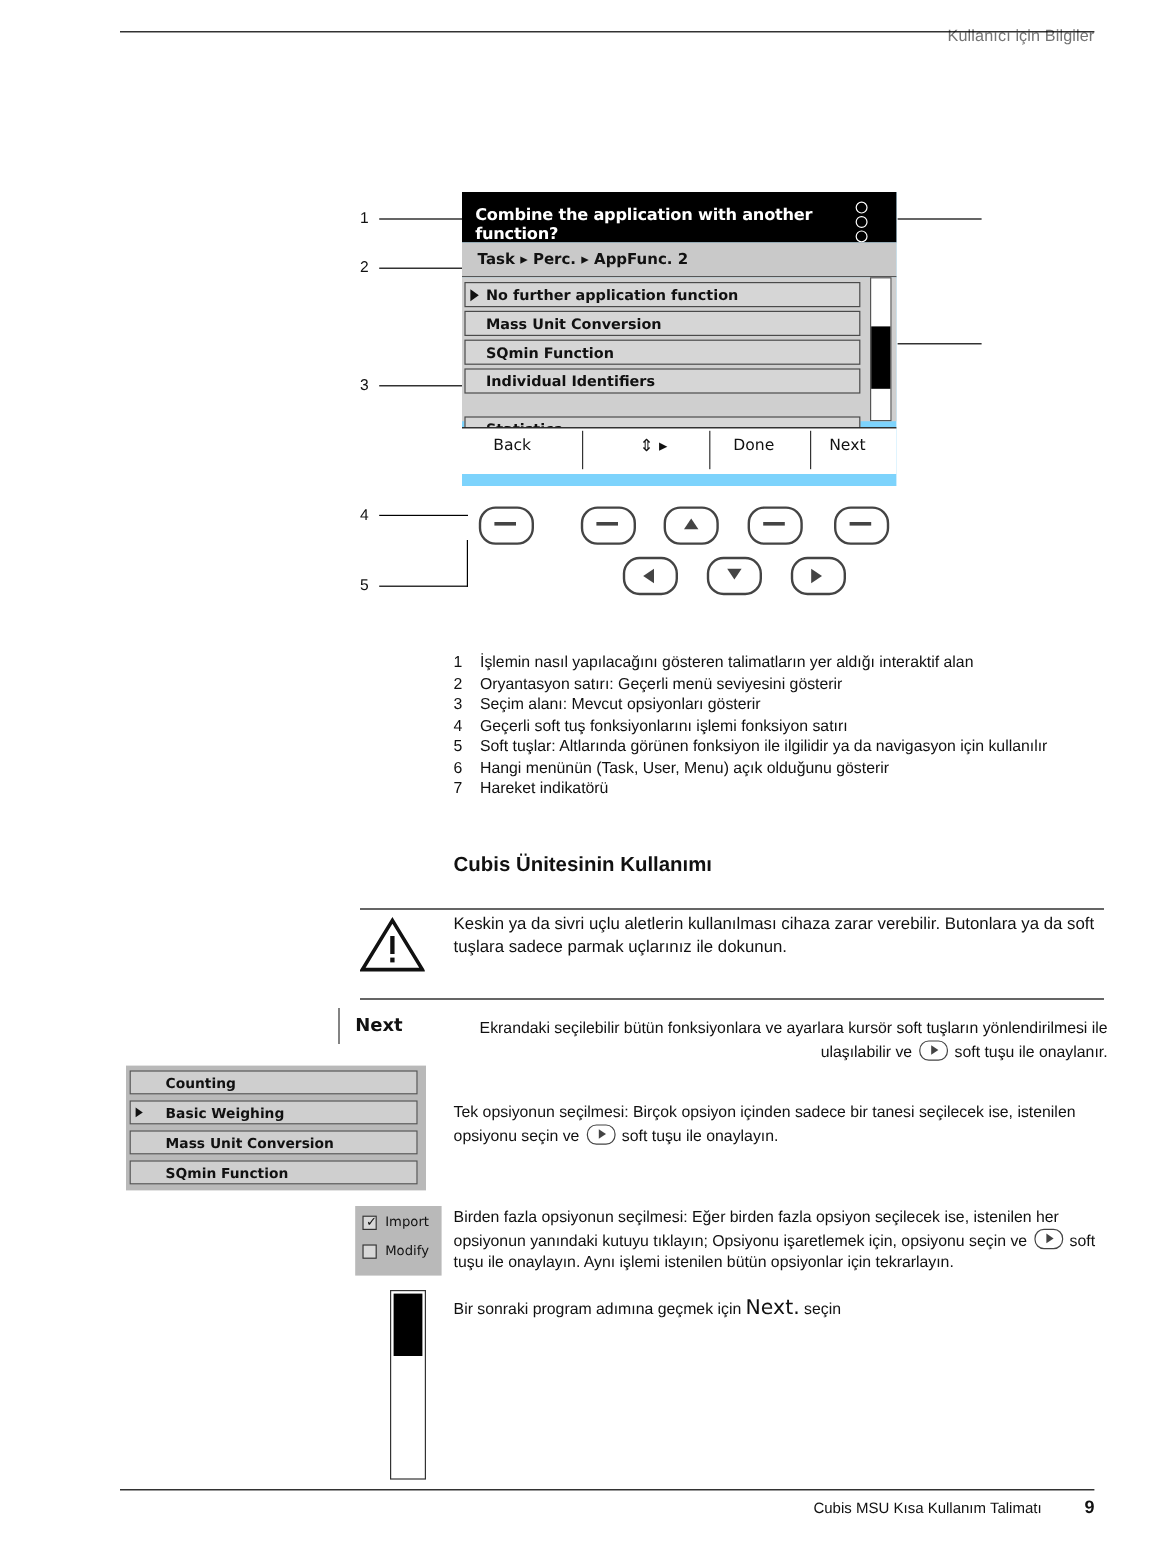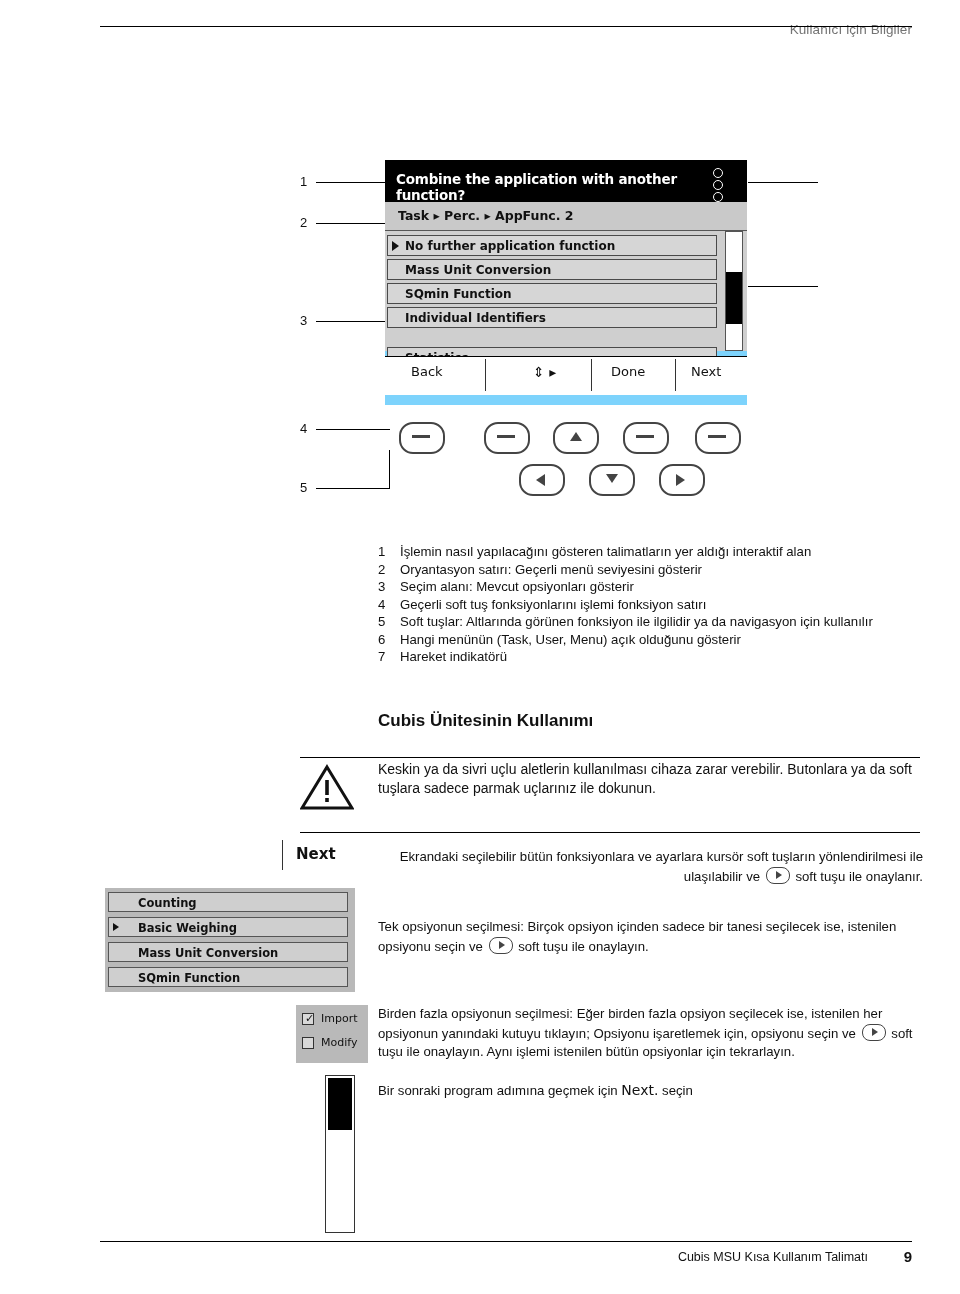--- a/index.html
+++ b/index.html
@@ -396,21 +396,21 @@
   </div>
 
   <div class="para" style="left:378px;top:1005px;width:545px;">
     <span>Birden fazla opsiyonun seçilmesi: Eğer birden fazla opsiyon seçilecek ise, istenilen her opsiyonun yanındaki kutuyu tıklayın; Opsiyonu işaretlemek için, opsiyonu seçin ve</span>
     <span class="inline-key"><i></i></span>
     <span>soft tuşu ile onaylayın. Aynı işlemi istenilen bütün opsiyonlar için tekrarlayın.</span>
   </div>
 
   <div class="para" style="left:378px;top:1081px;width:545px;">
     <span>Bir sonraki program adımına geçmek için</span>
-    <span style="font-family:'DejaVu Sans',sans-serif;font-size:14px;">Next.</span>
+    <span style="font-family:'DejaVu Sans',sans-serif;font-size:17px;">Next.</span>
     <span>seçin</span>
   </div>
 
 
   <div class="footer-rule"></div>
   <div class="footer-text">Cubis MSU Kısa Kullanım Talimatı</div>
   <div class="footer-page">9</div>
 
 </div>
 

